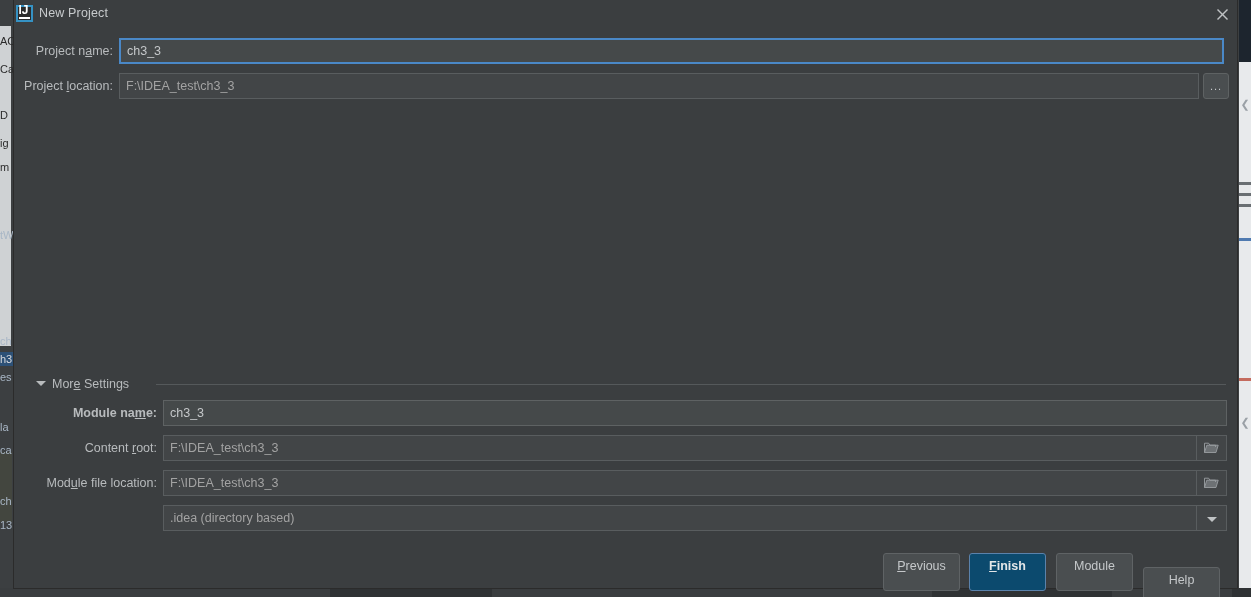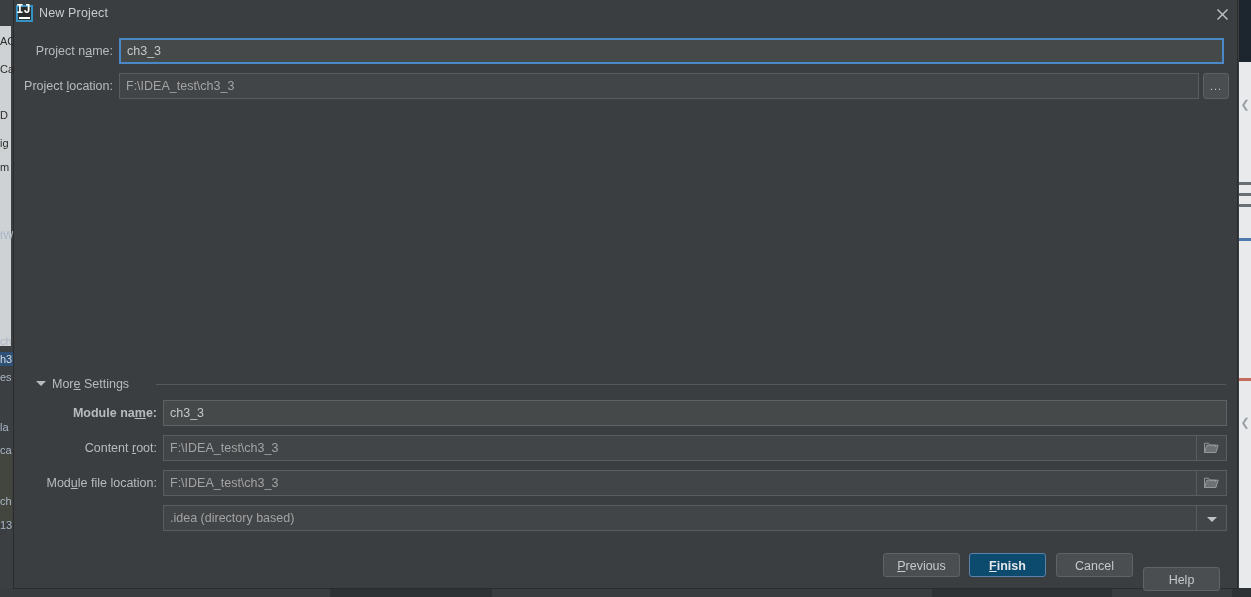--- a/index.html
+++ b/index.html
@@ -149,21 +149,21 @@
   .app-icon .letters {
     position: absolute;
     left: 0; right: 2px;
     top: 1px;
     text-align: center;
     font-size: 12px;
     font-weight: bold;
     color: #ffffff;
     letter-spacing: 0px;
     line-height: 9px;
-    font-family: Liberation Mono, monospace;
+    font-family: Liberation Sans, sans-serif;
   }
   .app-icon .bar {
     position: absolute;
     left: 3px; right: 3px;
     bottom: 3px;
     height: 2px;
     background: #ffffff;
   }
   .title-text {
     position: absolute;
@@ -312,21 +312,21 @@
     right: 0;
     top: 9px;
     height: 1px;
     background: #55595b;
   }
 
   
   .btn {
     position: absolute;
     box-sizing: border-box;
-    height: 24px;
+    height: 38px;
     background: #4a4e50;
     border: 1px solid #5f6365;
     border-radius: 3px;
     color: #c5c8ca;
     font-size: 12.5px;
     line-height: 25px;
     text-align: center;
     cursor: pointer;
     font-family: "Liberation Sans", sans-serif;
   }
@@ -447,17 +447,17 @@
 
     <div class="row" style="top:505px">
       <div class="field readonlyish" style="left:149px; width:1034px;">.idea (directory based)</div>
       <div class="combo-arrow-btn" style="left:1183px;">
         <div class="tri"></div>
       </div>
     </div>
 
     <div class="btn" style="left:869px; top:553px; width:77px;"><span></span><u>P</u><span>revious</span></div>
     <div class="btn default" style="left:955px; top:553px; width:77px;"><span></span><u>F</u><span>inish</span></div>
-    <div class="btn" style="left:1042px; top:553px; width:77px;"><span>Cancel</span><u></u><span></span></div>
+    <div class="btn" style="left:1042px; top:553px; width:77px;"><span>Module</span><u></u><span></span></div>
     <div class="btn" style="left:1129px; top:553px; width:77px;margin-top:14px;"><span>Help</span><u></u><span></span></div>
 
   </div>
 </div>
 
 </body></html>

